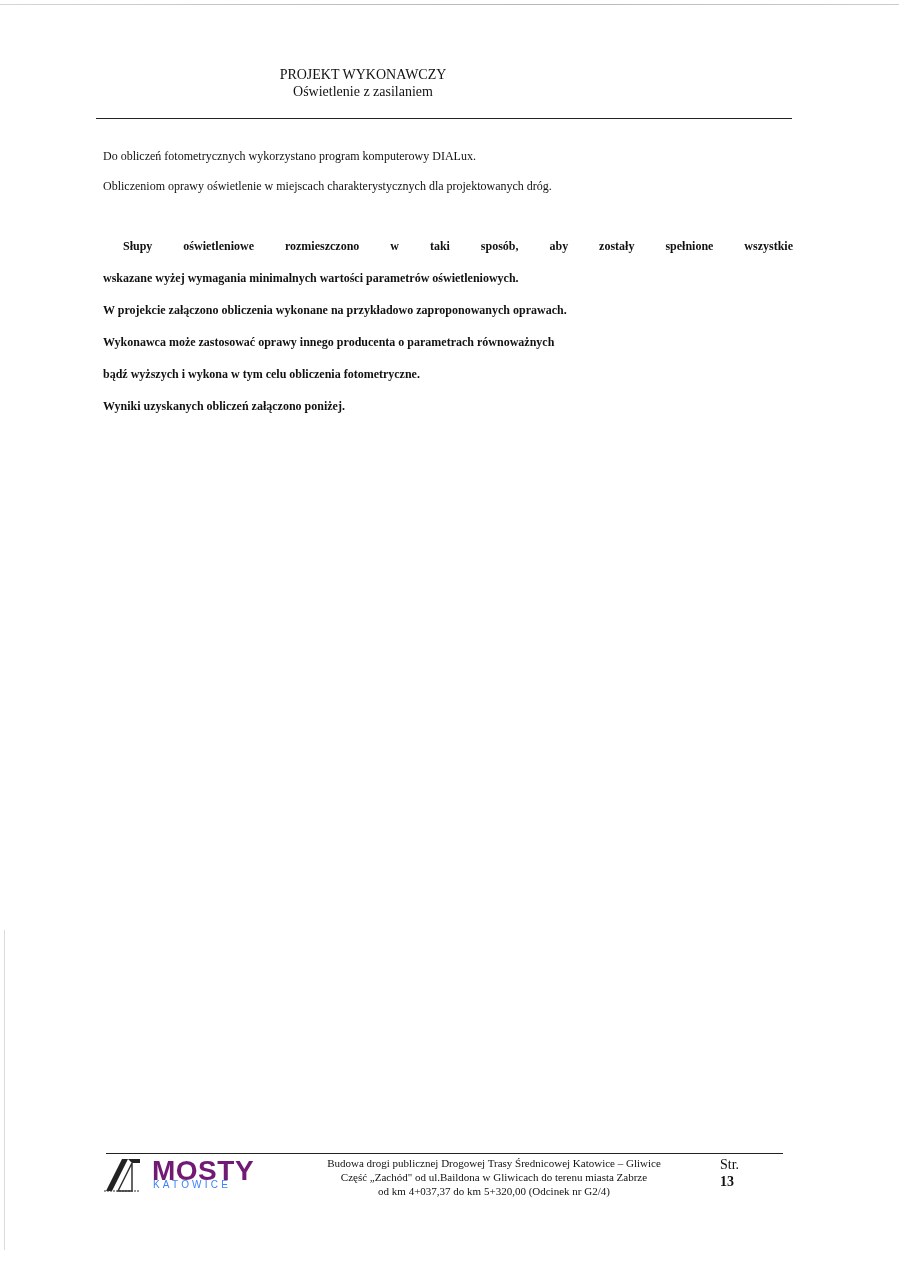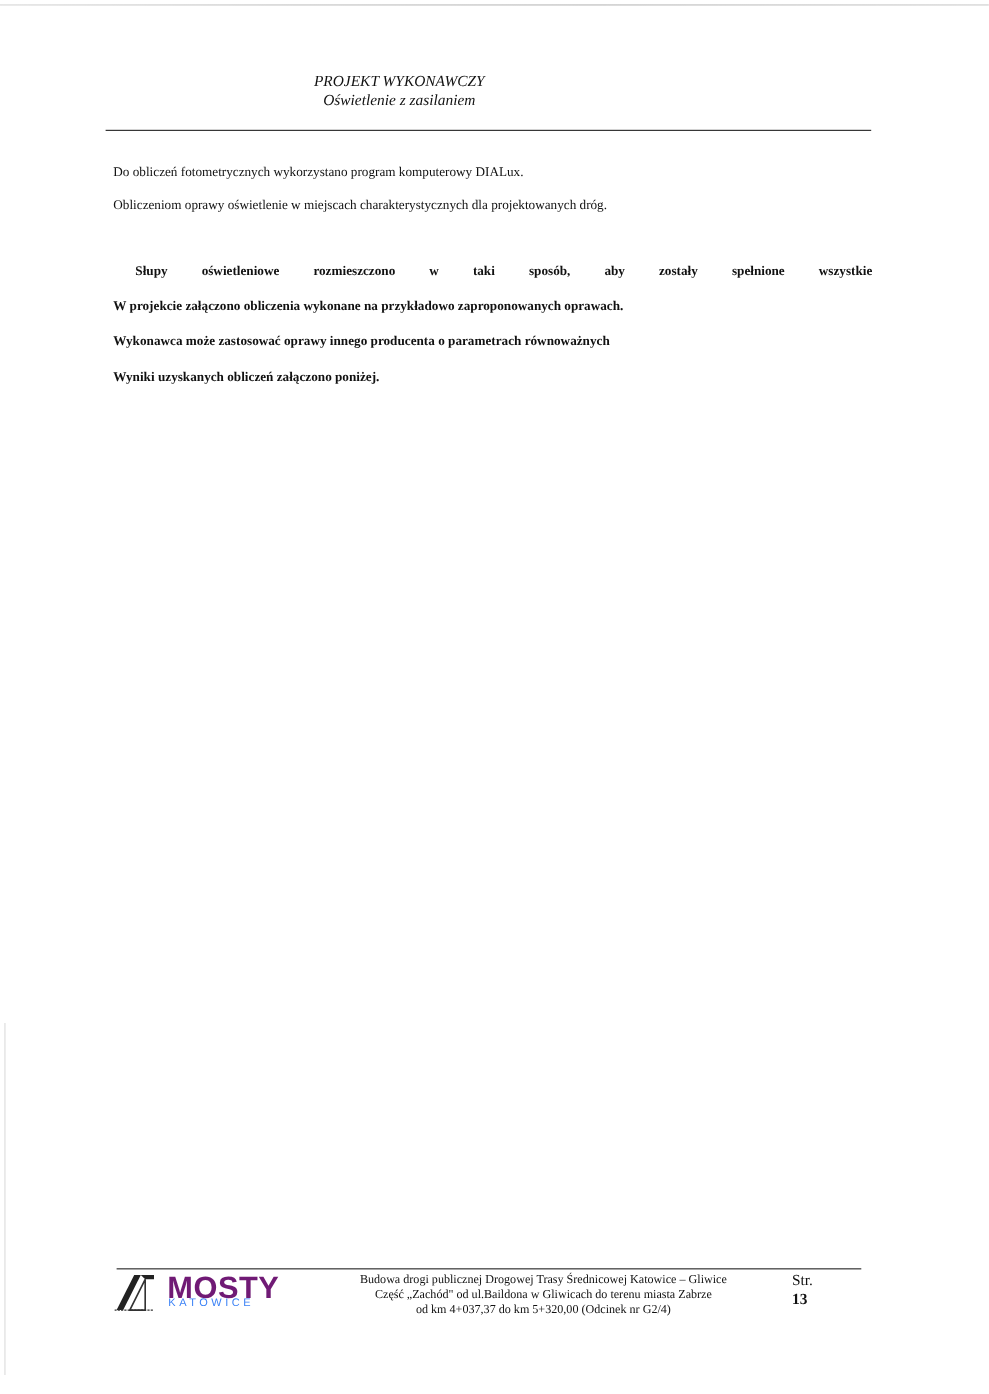--- a/index.html
+++ b/index.html
@@ -11,21 +11,21 @@
     position: absolute; left: 0; top: 4px; width: 899px; height: 1px;
     background: linear-gradient(to right, #bbb 0%, #999 30%, #888 60%, #aaa 100%);
     opacity: 0.6;
   }
   .scan-left {
     position: absolute; left: 4px; top: 930px; width: 1px; height: 320px;
     background: #ccc; opacity: 0.7;
   }
   .header {
     position: absolute; left: 0; width: 726px; top: 66px;
-    text-align: center; font-size: 14px; line-height: 17px; font-style: italic;
+    text-align: center; font-size: 14px; line-height: 17px;
   }
   .header div { margin: 0; }
   .header-rule {
     position: absolute; left: 96px; top: 118px; width: 696px; height: 1px;
     background: #222;
   }
   .body-text {
     position: absolute; left: 103px; width: 690px; font-size: 12px;
   }
   .p1 { top: 141px; line-height: 30px; }
@@ -69,22 +69,24 @@
 </header>
 <div class="header-rule"></div>
 
 <section class="body-text p1">
   <div>Do obliczeń fotometrycznych wykorzystano program komputerowy DIALux.</div>
   <div>Obliczeniom oprawy oświetlenie w miejscach charakterystycznych dla projektowanych dróg.</div>
 </section>
 
 <section class="body-text p2">
   <div class="justify-line">Słupy oświetleniowe rozmieszczono w taki sposób, aby zostały spełnione wszystkie</div>
+  <div>wskazane wyżej wymagania minimalnych wartości parametrów oświetleniowych.</div>
   <div>W projekcie załączono obliczenia wykonane na przykładowo zaproponowanych oprawach.</div>
   <div>Wykonawca może zastosować oprawy innego producenta o parametrach równoważnych</div>
+  <div>bądź wyższych i wykona w tym celu obliczenia fotometryczne.</div>
   <div>Wyniki uzyskanych obliczeń załączono poniżej.</div>
 </section>
 
 <div class="footer-rule"></div>
 
 <div class="logo">
   <svg class="logo-mark" viewBox="0 0 38 36">
     <polygon points="2,34 18,2 24,2 8,34" fill="#222"></polygon>
     <polygon points="14,34 28,6 28,34" fill="none" stroke="#333" stroke-width="1.5"></polygon>
     <polygon points="24,2 36,2 36,6 28,6" fill="#222"></polygon>

